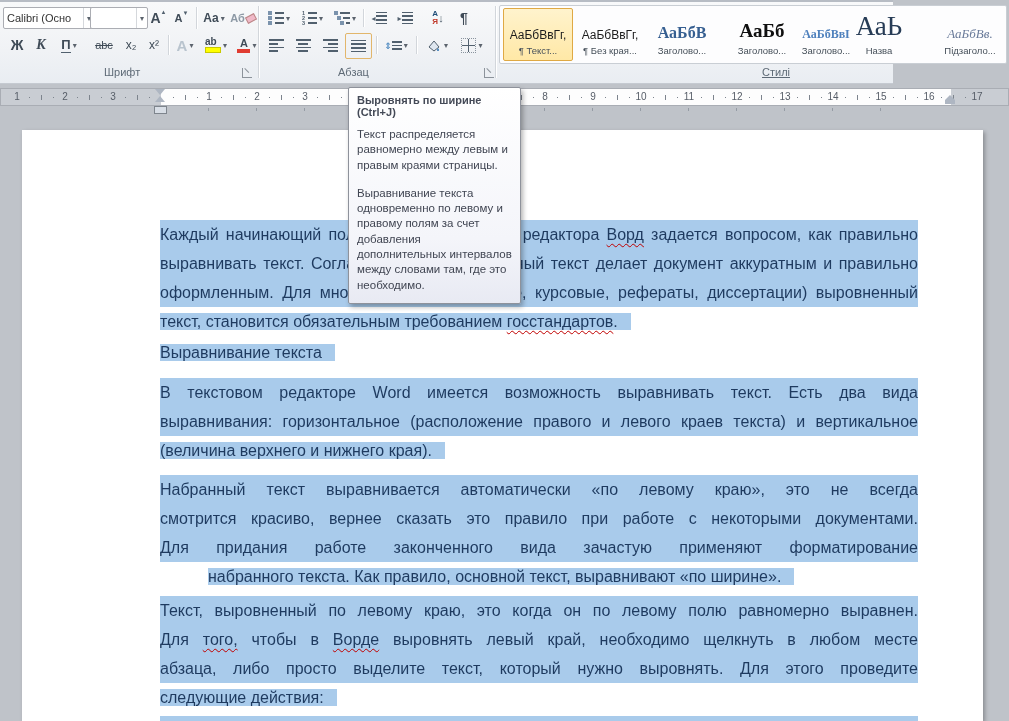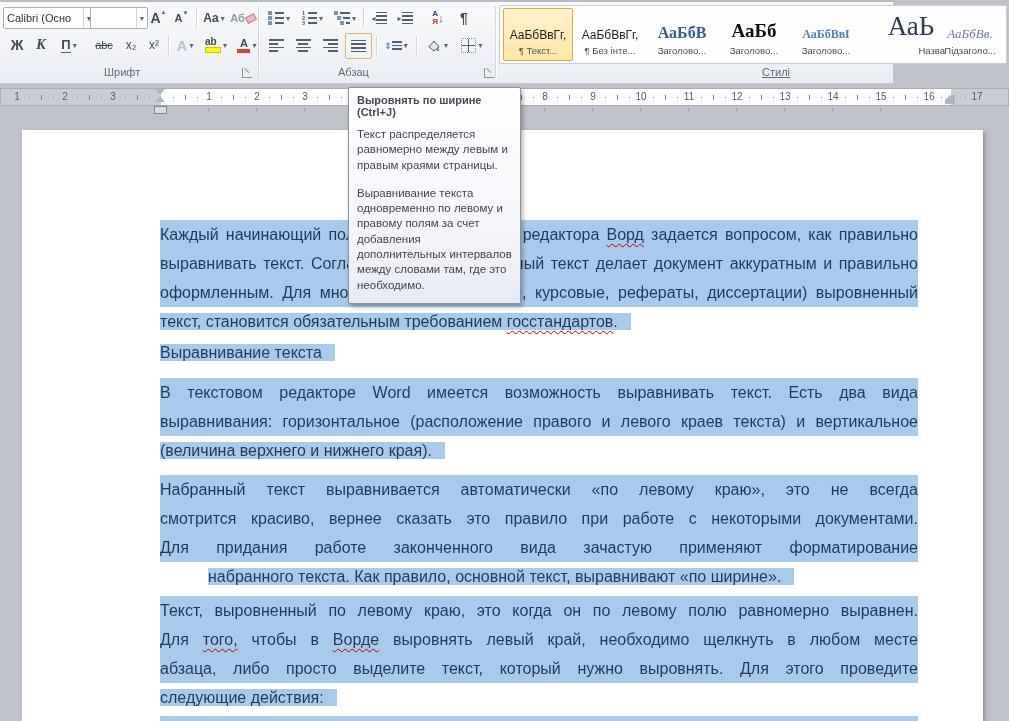--- a/index.html
+++ b/index.html
@@ -264,35 +264,35 @@
 
     <div class="vsep" style="left:495px;"></div>
 
     <div id="style-panel">
         <div class="chip sel" style="left: 3px;">
           <div class="prev p1">АаБбВвГг,</div>
           <div class="clab">¶ Текст...</div>
         </div>
         <div class="chip" style="left: 75px;">
           <div class="prev p2">АаБбВвГг,</div>
-          <div class="clab">¶ Без інте...</div>
+          <div class="clab">¶ Без края...</div>
         </div>
         <div class="chip" style="left: 147px;">
           <div class="prev p3">АаБбВ</div>
           <div class="clab">Заголово...</div>
         </div>
-        <div class="chip" style="left: 219px;">
+        <div class="chip" style="left: 227px;">
           <div class="prev p4">АаБб</div>
           <div class="clab">Заголово...</div>
         </div>
         <div class="chip" style="left: 291px;">
           <div class="prev p5">АаБбВвІ</div>
           <div class="clab">Заголово...</div>
         </div>
-        <div class="chip" style="left: 376px; text-align: right;">
+        <div class="chip" style="left: 344px;">
           <div class="prev p6">АаЬ</div>
           <div class="clab">Назва</div>
         </div>
         <div class="chip" style="left: 435px;">
           <div class="prev p7">АаБбВв.</div>
           <div class="clab">Підзаголо...</div>
         </div>
       </div>
     <div class="grp-label" style="left:762px;text-decoration:underline;">Стилі</div>
   </div>

